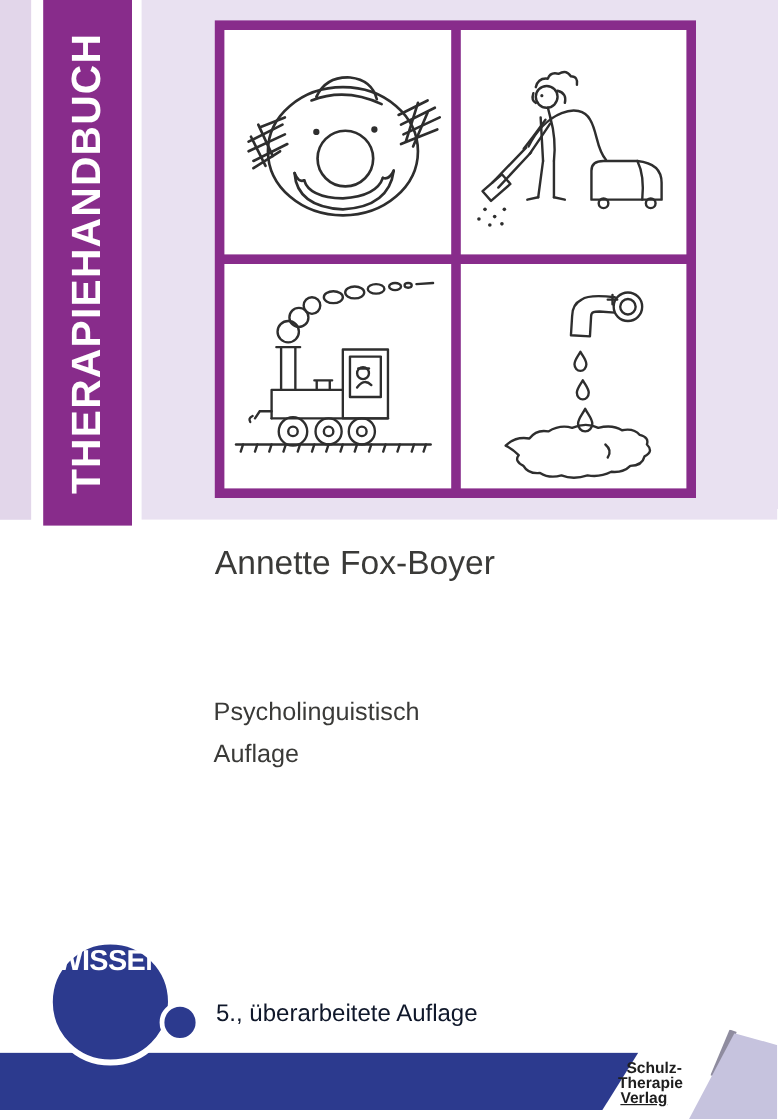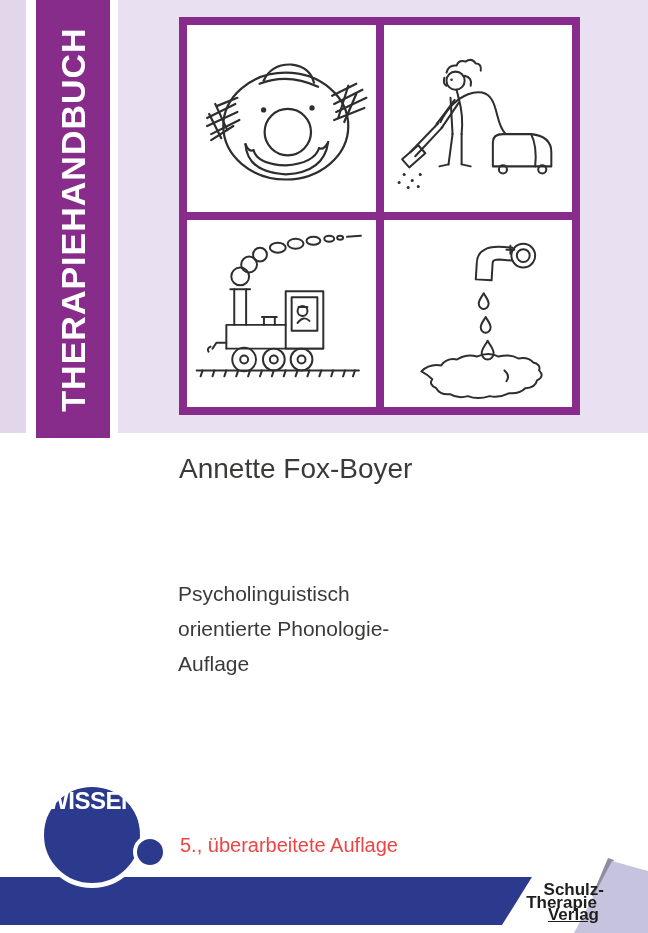--- a/index.html
+++ b/index.html
@@ -45,33 +45,33 @@
   .badge-circle{
     position:absolute;left:39px;top:782px;width:106px;height:106px;box-sizing:border-box;
     background:#2c3a8e;border:5px solid #ffffff;border-radius:50%;
     display:flex;align-items:flex-start;justify-content:center;z-index:3;
   }
   .badge-label{color:#ffffff;font-size:24px;font-weight:700;letter-spacing:-0.5px;}
   .badge-dot{
     position:absolute;left:133px;top:835px;width:34px;height:34px;box-sizing:border-box;
     background:#2c3a8e;border:4px solid #ffffff;border-radius:50%;z-index:4;
   }
-  .edition{position:absolute;left:180px;top:834px;font-size:20px;font-weight:400;color:#ef4444;}
+  .edition{position:absolute;left:180px;top:834px;font-size:20px;font-weight:400;color:#0f172a;}
   
   .logo-lavender{
     position:absolute;left:560px;top:855px;width:88px;height:78px;background:#c6c3de;
     clip-path:polygon(52px 6px,88px 16px,88px 78px,14px 78px);z-index:2;
   }
   .logo-gray{
     position:absolute;left:586px;top:858px;width:30px;height:40px;background:#8f8c9f;
     clip-path:polygon(22px 0px,28px 2px,12px 40px,6px 38px);z-index:1;
   }
   .publisher{
     position:absolute;left:516px;top:884px;width:82px;z-index:5;
-    font-size:17px;font-weight:700;line-height:12.5px;color:#1e1e1e;text-align:right;
+    font-size:13px;font-weight:700;line-height:12.5px;color:#1e1e1e;text-align:left;
   }
   .pub-line-1{transform:translateX(6px);}
   .pub-line-2{transform:translateX(-1px);}
   .pub-line-3{transform:translateX(1px);text-decoration:underline;}
 </style>
 </head>
 <body>
 
 <div class="page">
 
@@ -202,21 +202,20 @@
           <path d="M120,152 q6,5 2,11"></path>
         </g>
       </svg>
     </div>
 
   </div>
 
   <div class="author">Annette Fox-Boyer</div>
   <div class="subtitle">
     <div>Psycholinguistisch</div>
-    <div>orientierte Phonologie-</div>
     <div>Auflage</div>
   </div>
 
   <div class="bottom-band"></div>
 
   <div class="badge-circle">
     <span class="badge-label">WISSEN</span>
   </div>
   <div class="badge-dot"></div>
 

